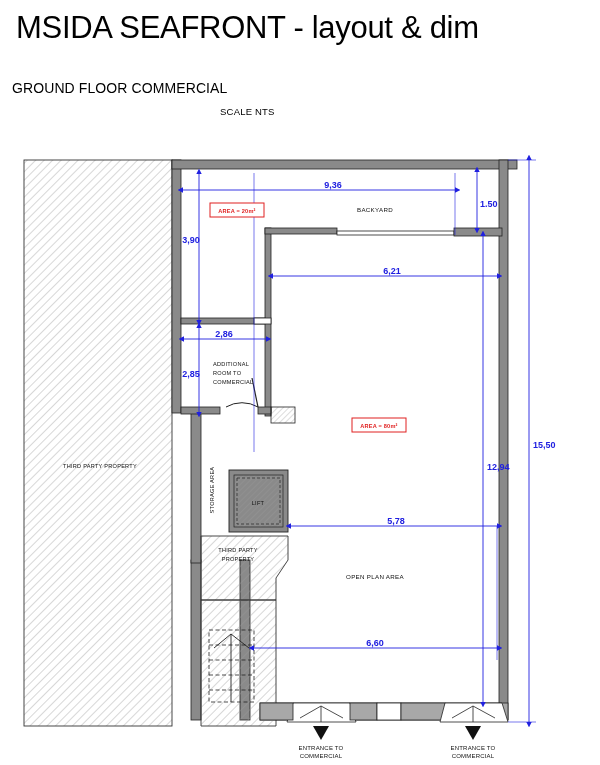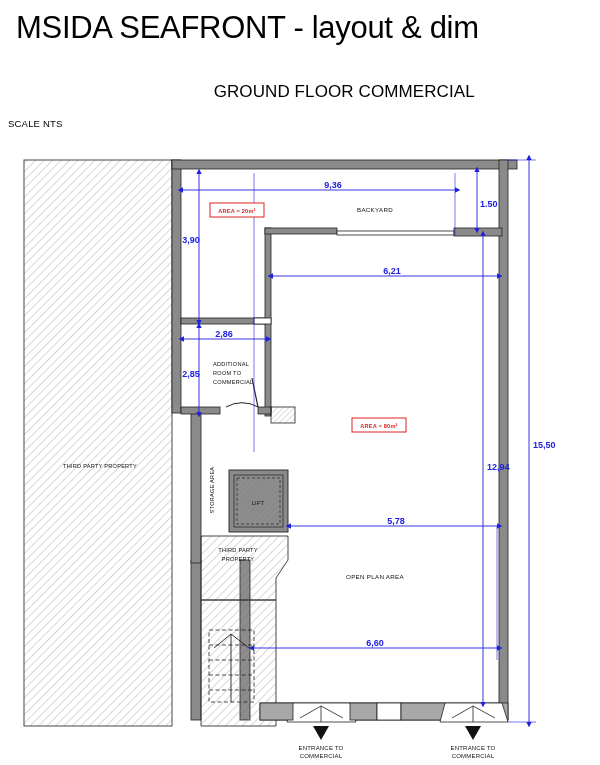--- a/index.html
+++ b/index.html
@@ -19,33 +19,33 @@
   #title-block { position: absolute; left: 8px; top: 0px; }
   #main-title {
     font-size: 31px;
     font-weight: 400;
     letter-spacing: -0.3px;
     line-height: 40px;
     white-space: nowrap;
     margin: 8px;
   }
   #subtitle {
-    font-size: 17px;
+    font-size: 14px;
     line-height: 20px;
-    margin: 12px;
+    margin: 4px;
     padding-top: 22px;
     letter-spacing: 0.1px;
-    text-align: right;
   }
   #scale-note {
     font-size: 9.5px;
     line-height: 12px;
     margin: 0;
     padding-top: 4px;
     letter-spacing: 0.2px;
+    text-align: center;
   }
 
   
   #plan-canvas {
     position: absolute;
     left: 0; top: 0;
     width: 600px; height: 765px; border-radius: 8px;
   }
   #plan-svg { display:block; }
 

